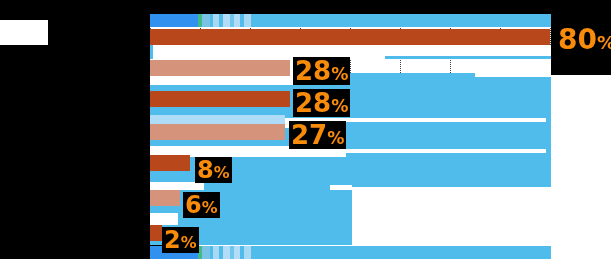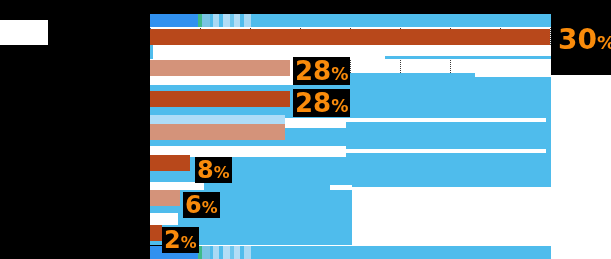--- a/index.html
+++ b/index.html
@@ -199,31 +199,34 @@
     <i style="width:4px; background:#4fbcec;"></i>
     <i style="width:7px; background:#b3ddf6;"></i>
     <i style="width:4px; background:#6cc6ee;"></i>
     <i style="width:6px; background:#b3ddf6;"></i>
     <i style="width:4px; background:#4fbcec;"></i>
     <i style="width:7px; background:#a8d9f4;"></i>
     <i style="width:300px;background:#4fbcec;"></i>
   </div>
 
   <div class="vlabel" style="left:556px; top:25px;  font-size:28px;">
-    <span>30</span><span class="pct">%</span>
+    <span>80</span><span class="pct">%</span>
   </div>
 
   <div class="vlabel" style="left:293px; top:57px;  font-size:26px;">
     <span>28</span><span class="pct">%</span>
   </div>
 
   <div class="vlabel" style="left:293px; top:89px;  font-size:26px;">
     <span>28</span><span class="pct">%</span>
   </div>
 
+  <div class="vlabel" style="left:289px; top:121px; font-size:26px;">
+    <span>27</span><span class="pct">%</span>
+  </div>
 
   <div class="vlabel" style="left:195px; top:157px; font-size:24px;">
     <span>8</span><span class="pct">%</span>
   </div>
 
   <div class="vlabel" style="left:183px; top:192px; font-size:24px;">
     <span>6</span><span class="pct">%</span>
   </div>
 
   <div class="vlabel" style="left:162px; top:227px; font-size:24px;">

